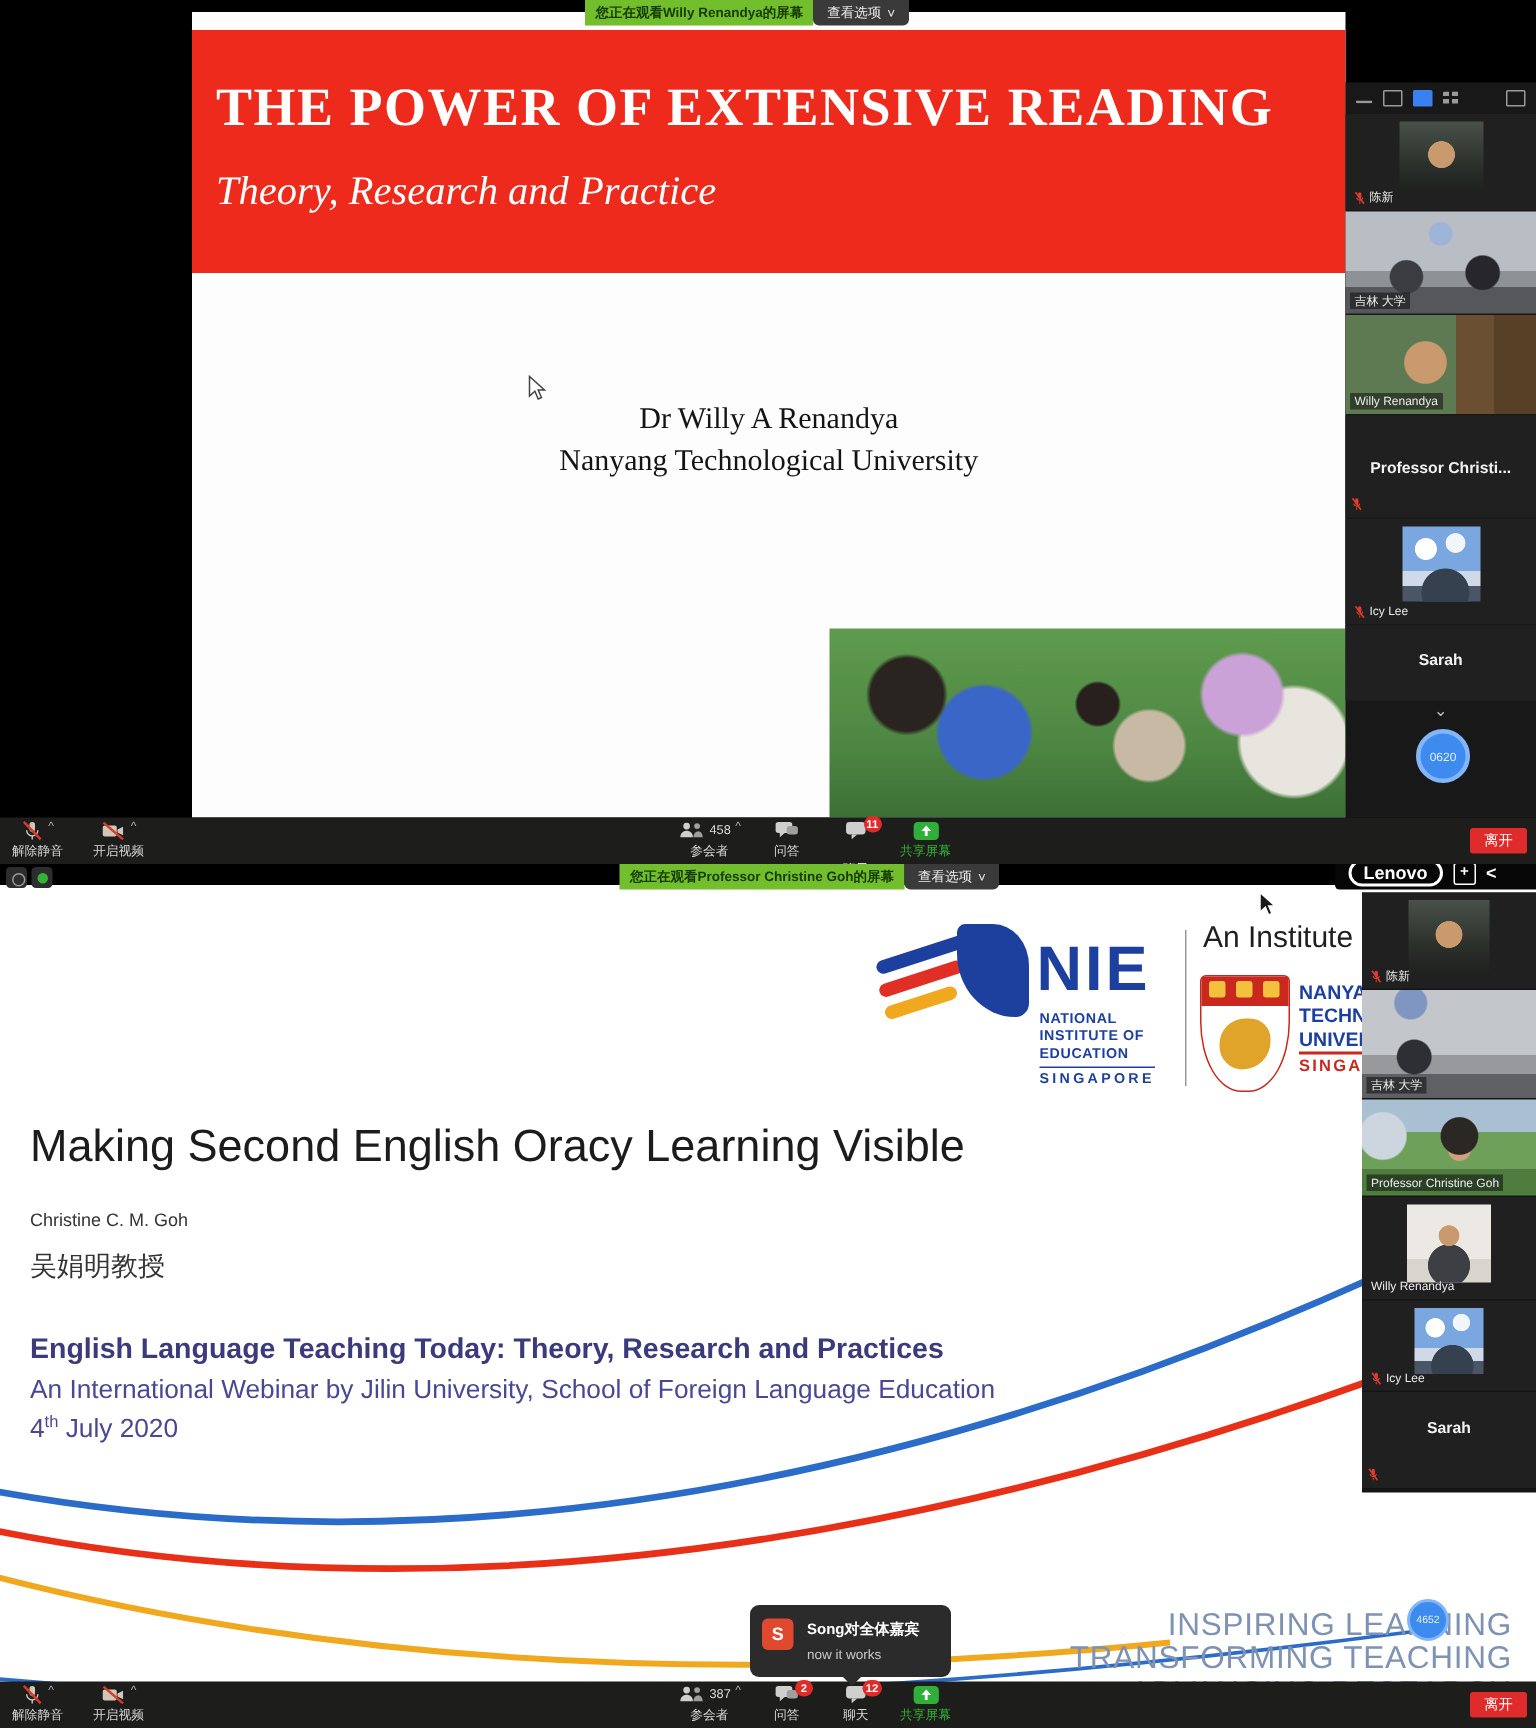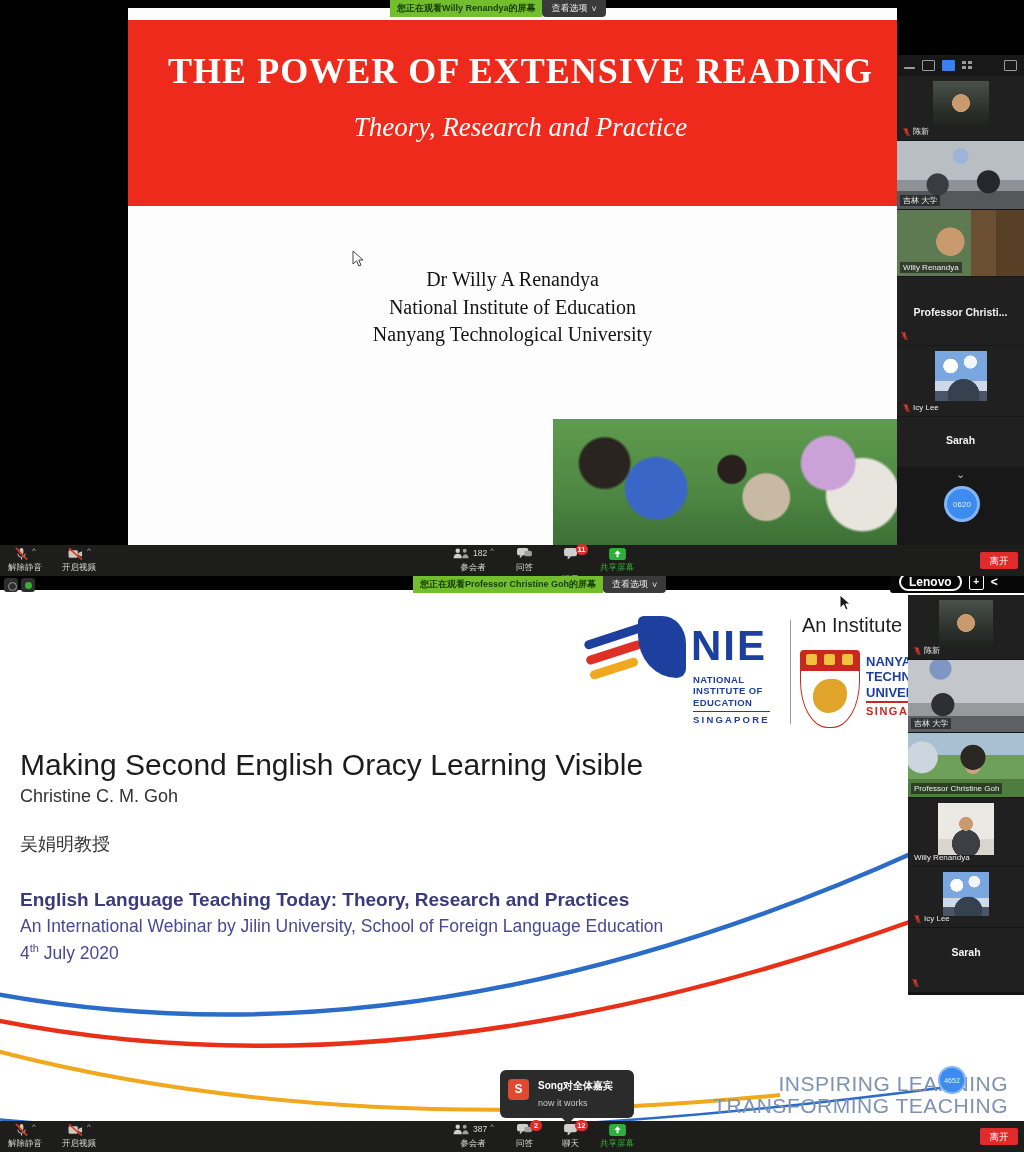--- a/index.html
+++ b/index.html
@@ -7,22 +7,22 @@
          font-family:"Liberation Sans", sans-serif;}
   .half{position:absolute;left:0;width:1024px;height:576px;overflow:hidden;background:#000;}
   
   .share-banner{position:absolute;top:0;display:flex;z-index:40;}
   .sb-green{background:#72be2d;color:#173c02;font-size:9px;font-weight:bold;
             padding:2px 7px;white-space:nowrap;}
   .sb-opt{background:#3a3a3a;color:#ececec;font-size:9px;padding:2px 9px;
           border-radius:0 0 4px 4px;white-space:nowrap;cursor:pointer;display:flex;gap:4px;align-items:center;}
   
   .slide-top{position:absolute;left:128px;top:8px;width:769px;height:537px;background:#fdfdfd;}
-  .red-banner{position:absolute;top:12px;left:0;right:0;height:186px;background:#ee2a1c;
-              display:flex;flex-direction:column;align-items:center;padding-left:16px;}
+  .red-banner{position:absolute;top:12px;left:0;right:0;height:162px;background:#ee2a1c;
+              display:flex;flex-direction:column;padding-left:16px;}
   .rb-title{margin-top:30px;font-family:"Liberation Serif",serif;font-weight:bold;
             font-size:36px;letter-spacing:1px;color:#fff;white-space:nowrap;}
   .rb-sub{margin-top:20px;font-family:"Liberation Serif",serif;font-style:italic;
           font-size:27px;color:#fff;}
   .authors{position:absolute;top:258px;left:0;right:0;text-align:center;
            font-family:"Liberation Serif",serif;font-size:20px;color:#141414;line-height:1.38;}
   .photos{position:absolute;left:0;right:0;bottom:0;height:126px;display:flex;}
   .photo-left{width:425px;height:100%;
     background:
       radial-gradient(circle at 18% 42%,#2b2320 0 9%,rgba(0,0,0,0) 10%),
@@ -103,21 +103,21 @@
   .tb-count{color:#d8d8d8;font-size:8.5px;line-height:12px;}
   .badge{position:absolute;top:-3px;right:-9px;min-width:8px;height:11px;border-radius:6px;
          background:#e02b2b;color:#fff;font-size:7.5px;line-height:11px;text-align:center;
          padding:0 2px;font-weight:bold;}
   .leave{position:absolute;right:6px;top:7px;width:38px;height:17px;background:#e02b2b;border:none;
          border-radius:2px;color:#fff;font-size:9.5px;line-height:17px;text-align:center;
          font-family:inherit;cursor:pointer;padding:0;}
   
   .slide-bot{position:absolute;left:0;top:14px;width:1024px;height:535px;background:#fff;overflow:hidden;}
   .sb-title{position:absolute;left:20px;top:158px;font-size:30px;color:#1c1c1c;}
-  .sb-author{position:absolute;left:20px;top:196px;font-size:18px;color:#333;}
+  .sb-author{position:absolute;left:20px;top:216px;font-size:12px;color:#333;}
   .sb-author-cn{position:absolute;left:20px;top:242px;font-size:18px;color:#333;}
   .sb-series{position:absolute;left:20px;top:299px;font-size:19px;font-weight:bold;color:#3b3a7c;}
   .sb-sub{position:absolute;left:20px;top:326px;font-size:17.5px;color:#4a4894;}
   .sb-date{position:absolute;left:20px;top:352px;font-size:17.5px;color:#4a4894;}
   .tagline{position:absolute;right:16px;top:483px;text-align:right;font-size:21px;
            color:#7e92b4;line-height:1.06;letter-spacing:.5px;}
   
   .nie-mark{position:absolute;left:583px;top:24px;width:118px;height:112px;}
   .stripe{position:absolute;height:9px;border-radius:5px;transform:rotate(-18deg);}
   .lionhead{position:absolute;left:55px;top:2px;width:48px;height:62px;background:#1d3f9e;
@@ -171,21 +171,20 @@
       </div>
     </div>
 
     <div class="slide-top">
       <div class="red-banner">
         <div class="rb-title">THE POWER OF EXTENSIVE READING</div>
         <div class="rb-sub">Theory, Research and Practice</div>
       </div>
       <div class="authors">
         <div>Dr Willy A Renandya</div>
-        <div>National Institute of Education</div>
         <div>Nanyang Technological University</div>
       </div>
       <div class="photos">
         <div class="photo-left"></div>
         <div class="photo-right"></div>
       </div>
     </div>
 
     <svg class="mouse" style="left:352px;top:250px;" width="13" height="18" viewBox="0 0 13 18">
       <path d="M1 1 L1 14 L4.6 10.8 L6.8 16 L9 15 L6.8 10 L11 10 Z" fill="#fff" stroke="#444" stroke-width="1"></path>
@@ -283,21 +282,21 @@
       </div>
 
       <div class="tb-item" style="left:452px;">
         <div class="tb-row">
           <svg width="18" height="13" viewBox="0 0 19 14">
               <circle cx="6" cy="4" r="2.4" fill="#cfcfcf"></circle>
               <path d="M1.5 12c0-3 2-4.6 4.5-4.6S10.5 9 10.5 12Z" fill="#cfcfcf"></path>
               <circle cx="13.5" cy="4" r="2.1" fill="#9f9f9f"></circle>
               <path d="M10.8 12c.3-2.6 1.6-4.2 3.6-4.2 1.8 0 3 1.6 3.2 4.2Z" fill="#9f9f9f"></path>
             </svg>
-          <span class="tb-count">182</span>
+          <span class="tb-count">458</span>
           <span class="caret">^</span>
         </div>
         <div class="tb-label">参会者</div>
       </div>
       <div class="tb-item" style="left:516px;">
         <div class="tb-row" style="position:relative;">
           <svg width="17" height="13" viewBox="0 0 18 14">
               <rect x="1" y="1" width="12" height="8" rx="2" fill="#cfcfcf"></rect>
               <path d="M4 9 L4 12 L7.5 9Z" fill="#cfcfcf"></path>
               <rect x="9" y="4" width="8" height="6" rx="2" fill="#9f9f9f"></rect>

